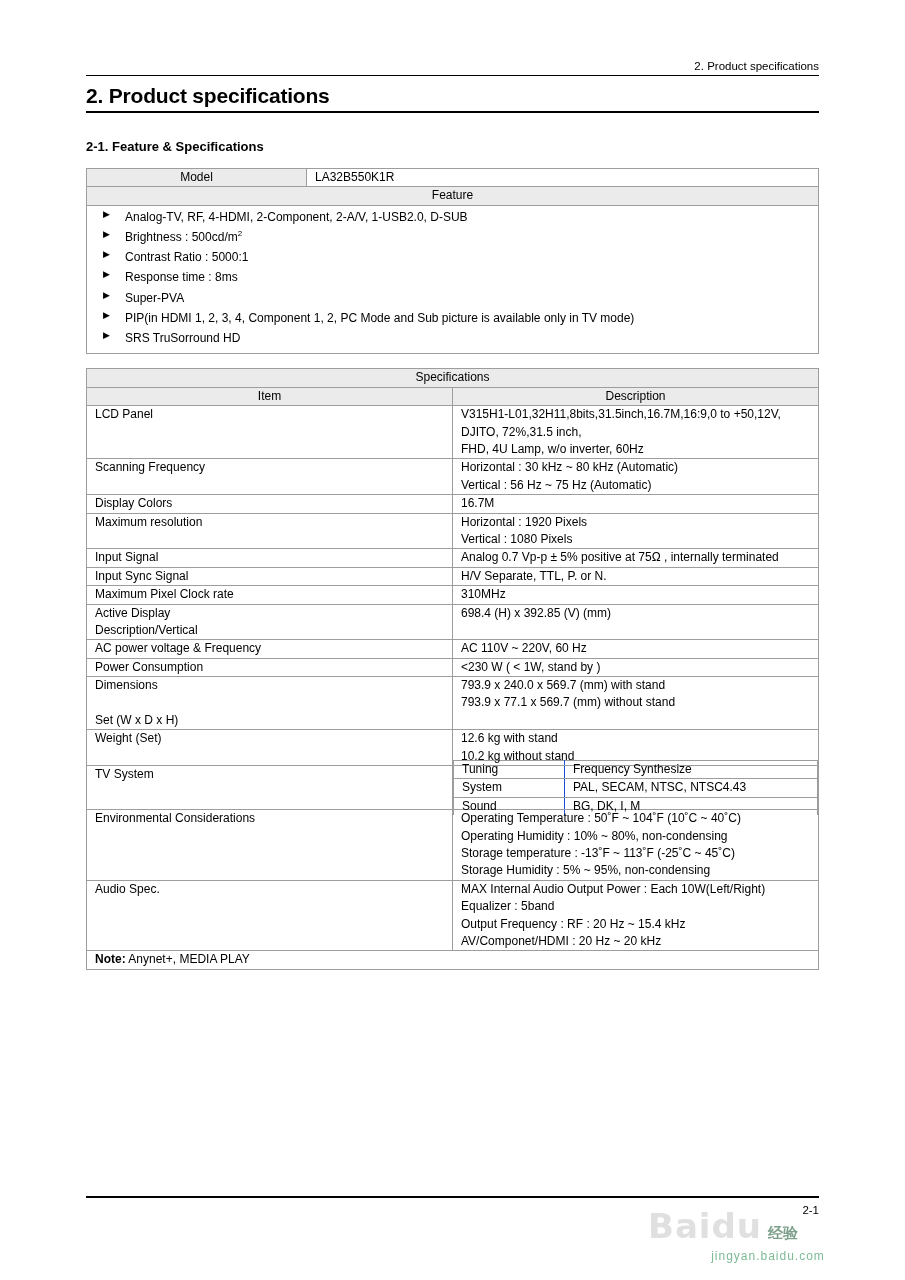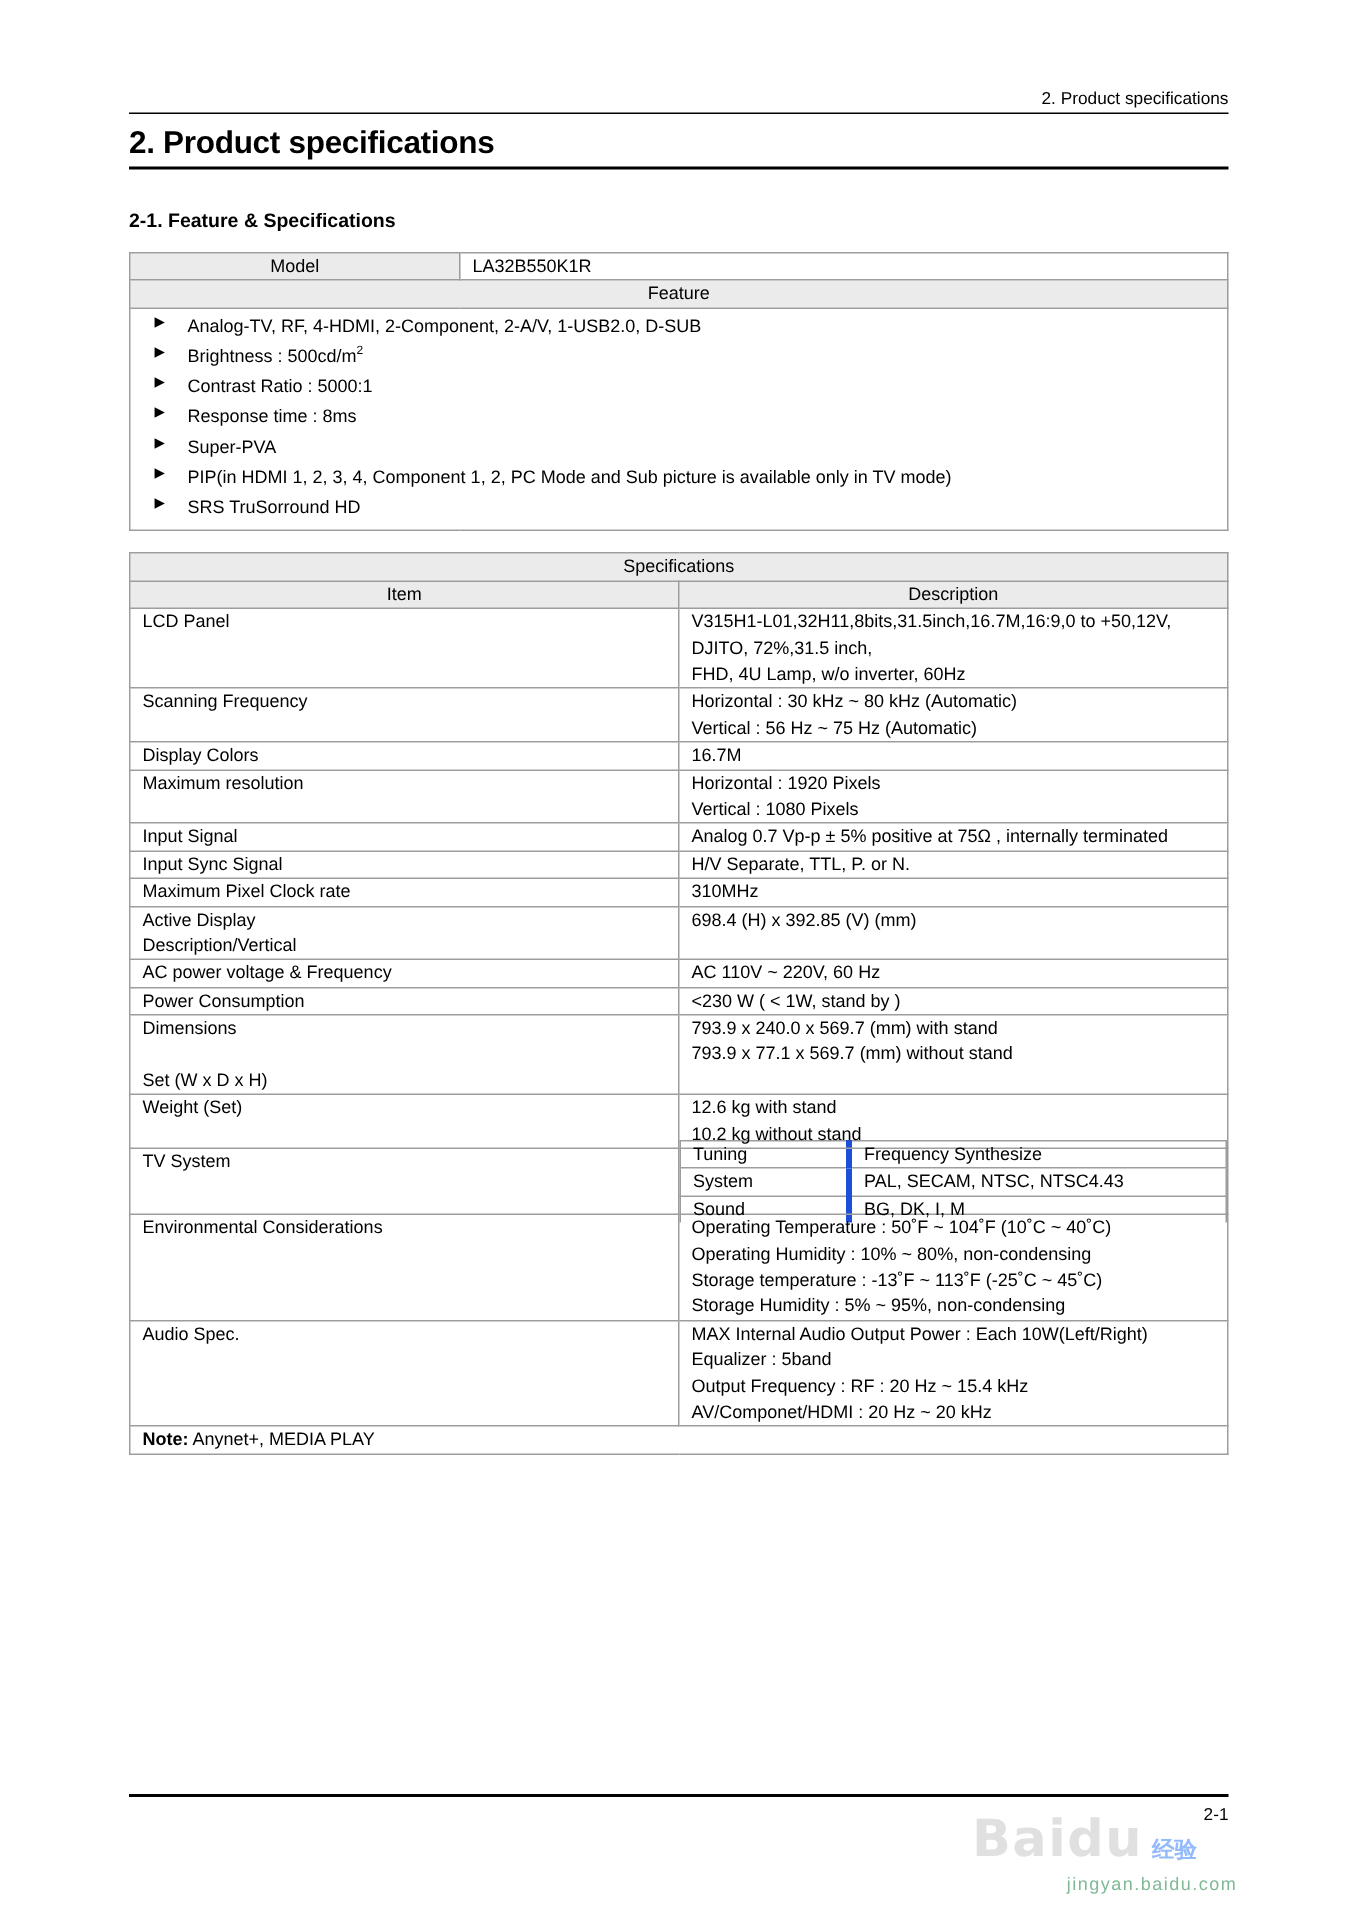--- a/index.html
+++ b/index.html
@@ -99,21 +99,21 @@
     margin: -6px -8px;
     width: calc(100% + 16px);
   }
   .nested td {
     border: none;
     border-bottom: 1px solid #9d9d9d;
     padding: 6px 8px;
     font-size: 12px;
   }
   .nested tr:last-child td { border-bottom: none; }
-  .nested td.sublabel { width: 94px; border-right: 4px solid #1d4ed8; }
+  .nested td.sublabel { width: 94px; border-right: 1px solid #1d4ed8; }
   .note-cell {
     font-size: 12px;
   }
   .note-cell b { font-weight: bold; }
   .multi { white-space: pre-line; }
   .footer {
     position: absolute;
     left: 86px;
     top: 1196px;
     width: 733px;
@@ -148,21 +148,21 @@
   .wm-sub {
     font-family: "Liberation Sans", sans-serif;
     font-size: 12px;
     color: #15803d;
     text-align: center;
     padding-top: 6px;
     letter-spacing: 1px;
   }
   .wm-cn {
     font-size: 15px;
-    color: #3b82f6;
+    color: #14532d;
     font-weight: bold;
   }
 </style>
 </head>
 <body>
 
 <div class="page">
 
   <div class="content">
 

